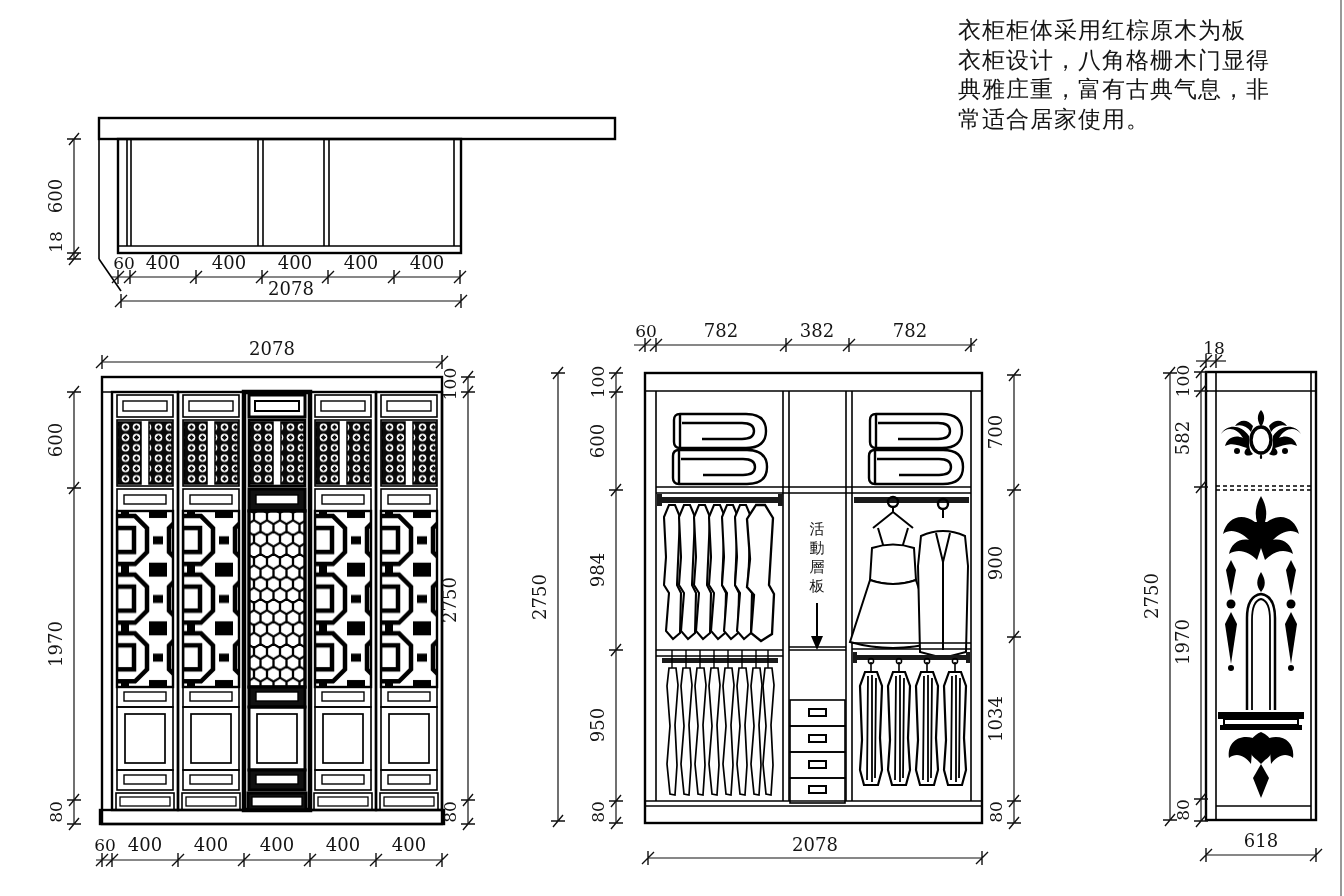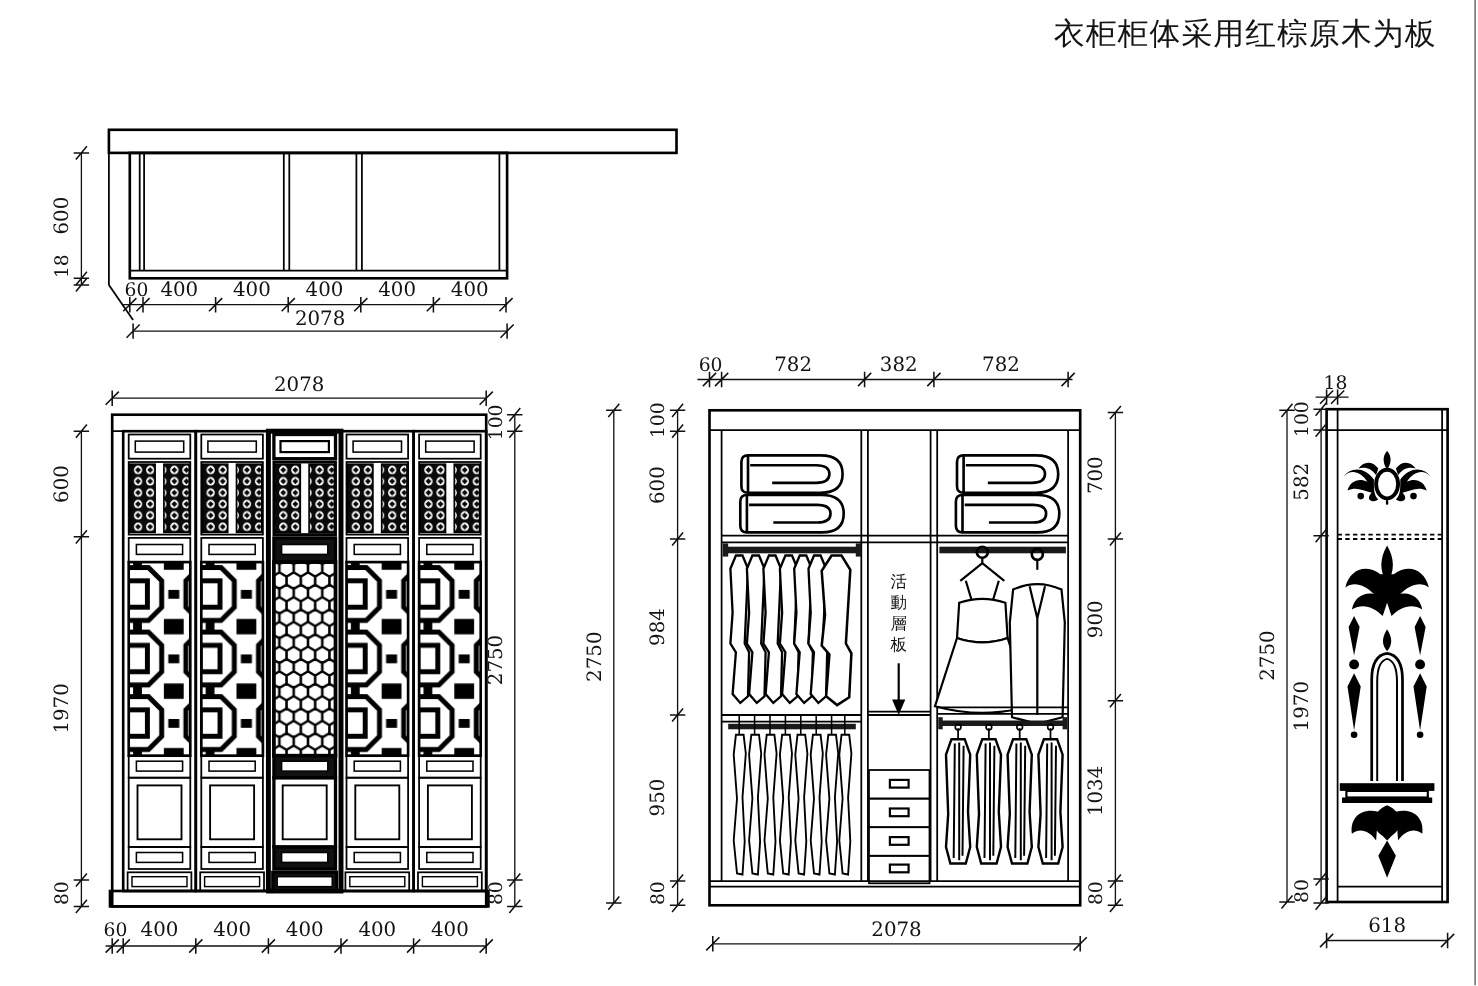--- a/index.html
+++ b/index.html
@@ -6,21 +6,21 @@
   #canvas{position:relative;width:1344px;height:896px;background:#fff;}
   svg{position:absolute;left:0;top:0;}
   .dim{font-family:"DejaVu Serif","Liberation Serif",serif;font-size:18px;fill:#141414;}
   .dimS{font-family:"DejaVu Serif","Liberation Serif",serif;font-size:17px;fill:#141414;}
   .cjk{font-family:"DejaVu Serif","Liberation Serif",serif;font-size:15px;fill:#111;}
   .ol{stroke:#000;fill:none;stroke-width:2.4;}
   .ol2{stroke:#000;fill:none;stroke-width:1.6;}
   .dl{stroke:#111;fill:none;stroke-width:1.2;}
   #desc{position:absolute;left:958px;top:16px;width:370px;
         font-family:"DejaVu Serif","Liberation Serif",serif;
-        font-size:28px;line-height:29.5px;color:#141414;letter-spacing:1px;}
+        font-size:23px;line-height:29.5px;color:#141414;letter-spacing:1px;}
 </style>
 </head>
 <body>
 
 <div id="canvas">
 
 <svg width="1344" height="896" viewBox="0 0 1344 896">
 <defs>
 
   <path id="tkh" d="M0,-7 V7 M-6,6 L6,-6" stroke="#111" stroke-width="1.4" fill="none"></path>
@@ -466,15 +466,18 @@
           <use href="#tkh" x="1316" y="855"></use>
     <text class="dim" x="1261" y="847" text-anchor="middle">618</text>
   </g>
 </g>
 
 <line x1="1341" y1="0" x2="1341" y2="896" stroke="#555" stroke-width="1.2"></line>
 </svg>
 
 <div id="desc">
   <div>衣柜柜体采用红棕原木为板</div>
+  <div>衣柜设计，八角格栅木门显得</div>
+  <div>典雅庄重，富有古典气息，非</div>
+  <div>常适合居家使用。</div>
 </div>
 
 </div>
 
 </body></html>

